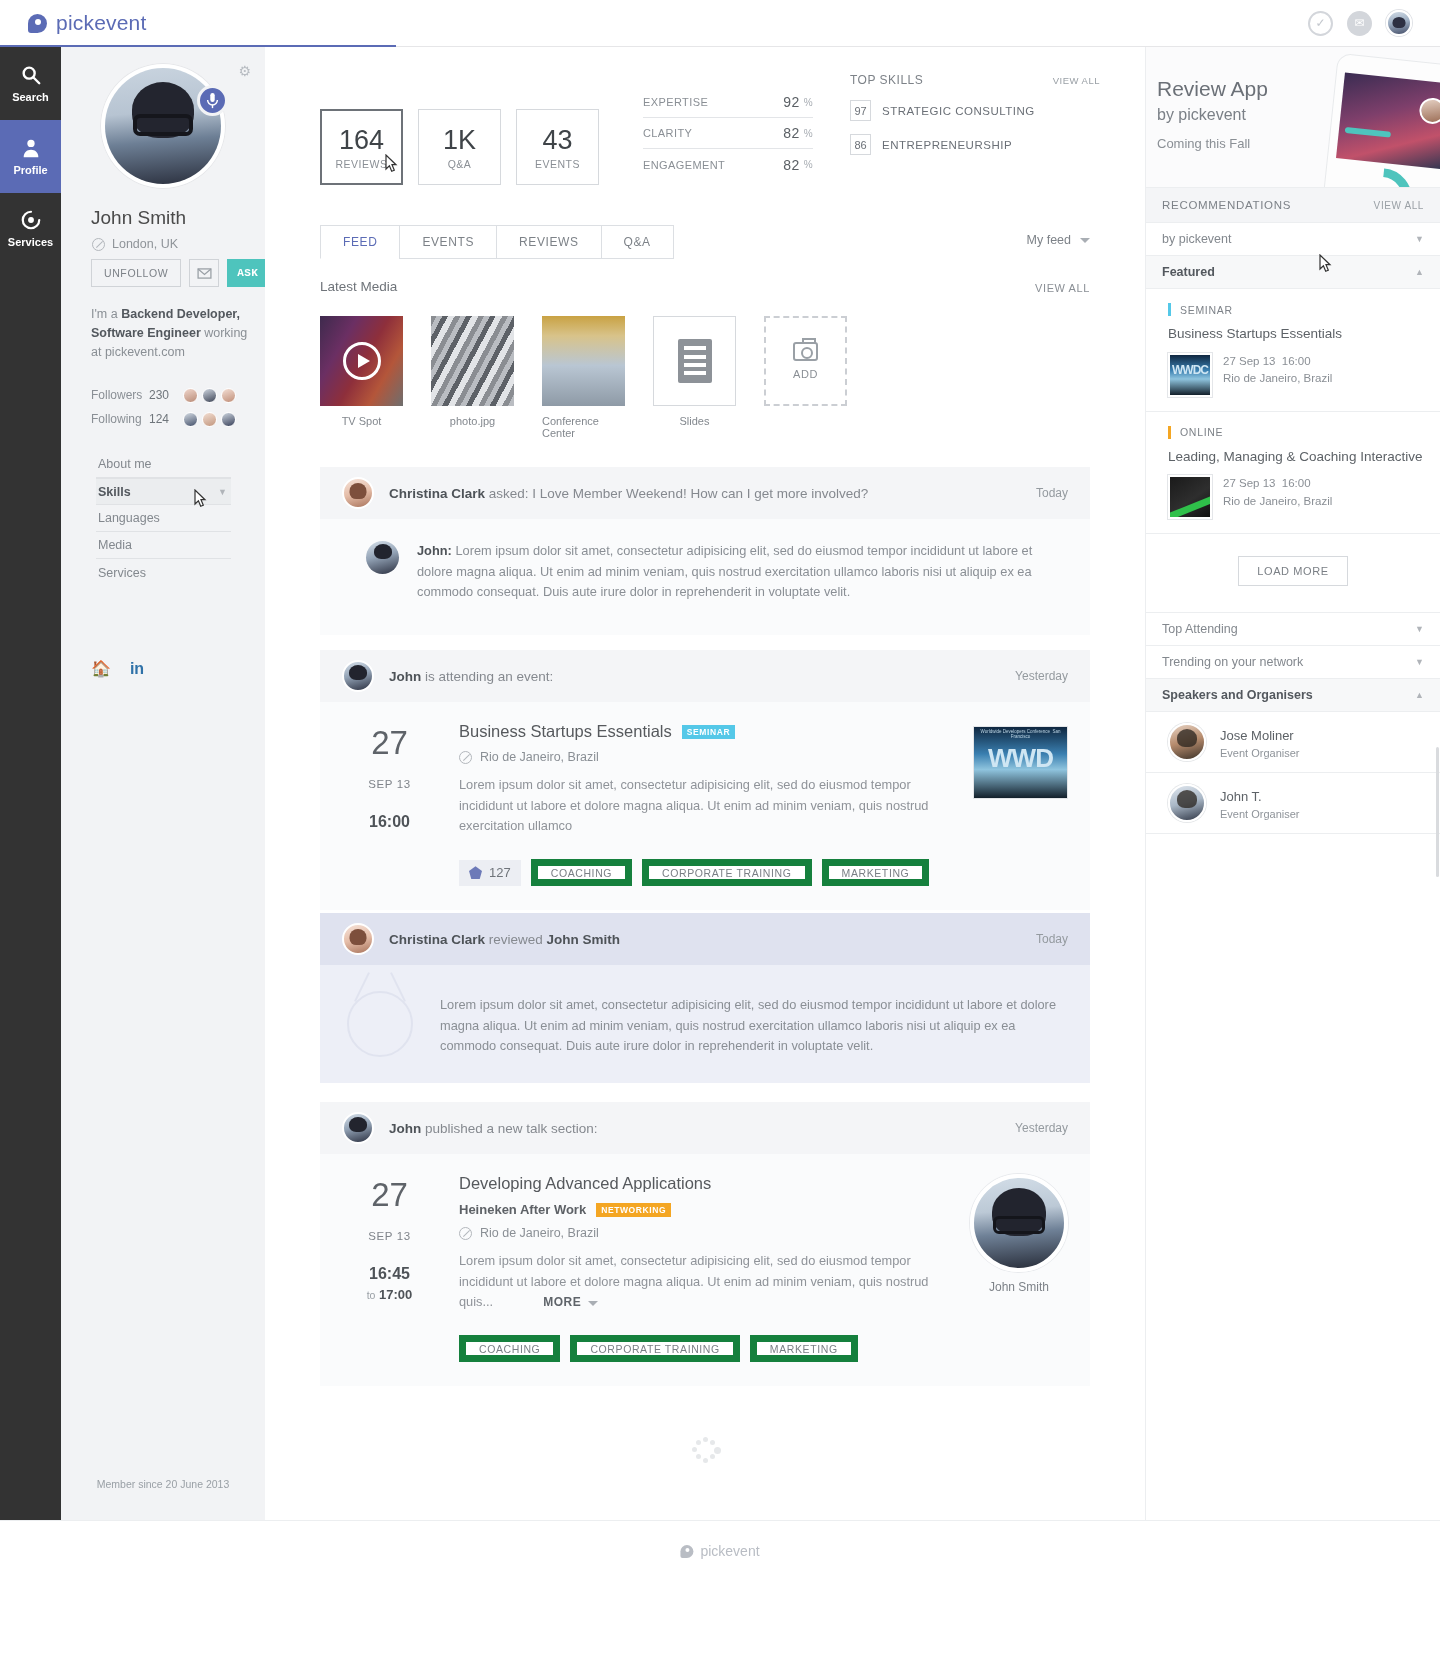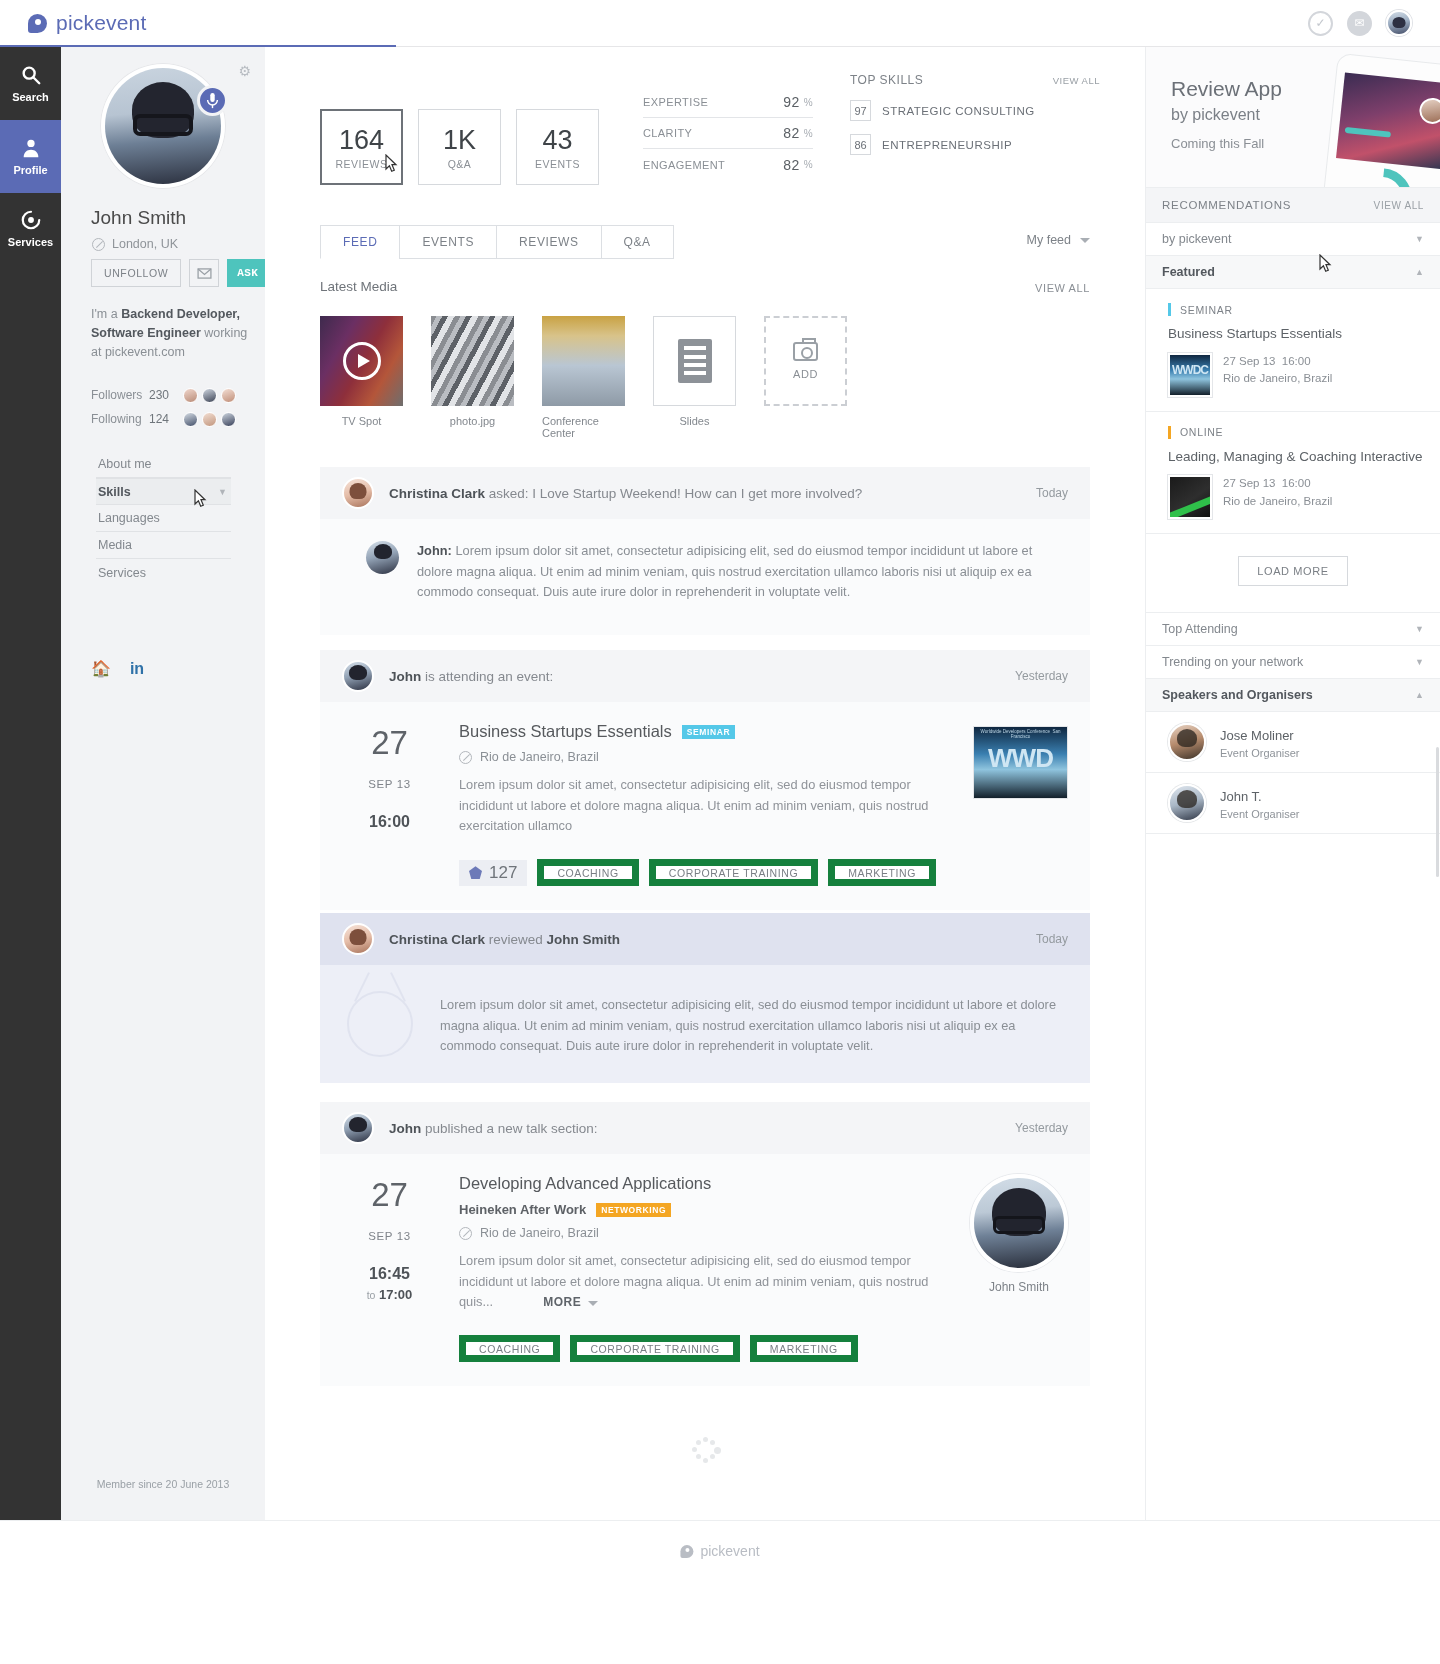--- a/index.html
+++ b/index.html
@@ -275,21 +275,21 @@
     position:relative; overflow:hidden; border:4px solid #fff; box-shadow:0 0 0 1px #e8eaed;}
   .ev-av:before{content:"";position:absolute;left:50%;top:10px;transform:translateX(-50%);
     width:54px;height:48px;border-radius:50% 50% 42% 42%;background:#22242e;}
   .ev-av:after{content:"";position:absolute;left:50%;top:38px;transform:translateX(-50%);
     width:46px;height:12px;border-radius:6px;border:3.5px solid #14151b;}
   .ev-av-name{ font-size:12px; color:#7d8288; text-align:center; margin-top:8px;}
 
   .tag-row{ display:flex; gap:10px; align-items:center; margin:22px 0 0 117px;}
   .att-badge{
     height:26px; padding:0 10px; background:#eceef3; display:flex; align-items:center; gap:7px;
-    font-size:17px; color:#6f747a;
+    font-size:13px; color:#6f747a;
   }
   .att-ico{ width:13px;height:13px;background:#6d7ab8;
     clip-path:polygon(50% 0,100% 38%,82% 100%,18% 100%,0 38%);}
   .tag{
     height:27px; padding:0 13px; border:7px solid #15803d; background:#fff;
     display:flex;align-items:center; font-size:10.5px; color:#7a7f85; letter-spacing:.6px; cursor:pointer;
   }
 
   .rev-body{ background:#edeff7; padding:26px 22px 26px 0; display:flex; }
   .rev-medal{ width:120px; flex:none; display:flex; justify-content:center;}
@@ -301,21 +301,21 @@
   .rev-txt{ flex:1; font-size:12.8px; line-height:1.62; color:#8a8f95; padding-top:4px;}
 
   .spinner{ position:absolute; left:50%; top:1390px; transform:translateX(-50%);
     width:26px;height:26px; }
   .spinner i{ position:absolute; width:5px;height:5px;border-radius:50%; background:#e6e8ea;}
 
   
   .right{ position:absolute; top:47px; left:1145px; width:295px; height:1473px;
     background:#fff; border-left:1px solid #eceef0;}
   .promo{ height:140px; background:#fbfbfc; position:relative; overflow:hidden;}
-  .promo-txt{ position:absolute; left:25px; top:30px; }
+  .promo-txt{ position:absolute; left:11px; top:30px; }
   .promo-t1{ font-size:21px; color:#6b7077;}
   .promo-t2{ font-size:13.5px; color:#8a8f95; margin-top:5px;}
   .promo-t2 span{ font-size:16px; color:#7b8087;}
   .promo-t3{ font-size:13px; color:#8a8f95; margin-top:12px;}
   .phone{ position:absolute; right:-18px; top:12px; width:130px;height:185px;
     background:#fdfdfd; border-radius:14px; border:1px solid #e8eaec; transform:rotate(6deg);
     overflow:hidden;}
   .phone-scr{ position:absolute; left:8px; right:8px; top:18px; height:86px;
     background:linear-gradient(160deg,#3a2c52,#7e3f6b 40%,#c1516a 70%,#2a3550);}
   .phone-av{ position:absolute; right:16px; top:34px; width:26px;height:26px;border-radius:50%;
@@ -581,21 +581,21 @@
             <span class="cam"></span>
             <span class="add-lbl">ADD</span>
           </div>
         </div>
       </div>
     </div>
 
     <div class="post" style="top:420px">
       <div class="post-head">
         <span class="ph-av av-f"></span>
-        <span class="ph-text"><b>Christina Clark</b><span> asked: I Love Startup Weekend! How can I get more involved?</span></span>
+        <span class="ph-text"><b>Christina Clark</b><span> asked: I Love Member Weekend! How can I get more involved?</span></span>
         <span class="ph-time">Today</span>
       </div>
       <div class="post-body" style="padding:14px 22px 22px">
         <div class="ans-row">
           <span class="ans-av av-m"></span>
           <span class="ans-txt"><b>John:</b><span> Lorem ipsum dolor sit amet, consectetur adipisicing elit, sed do eiusmod tempor incididunt ut labore et dolore magna aliqua. Ut enim ad minim veniam, quis nostrud exercitation ullamco laboris nisi ut aliquip ex ea commodo consequat. Duis aute irure dolor in reprehenderit in voluptate velit.</span></span>
         </div>
       </div>
     </div>
 

